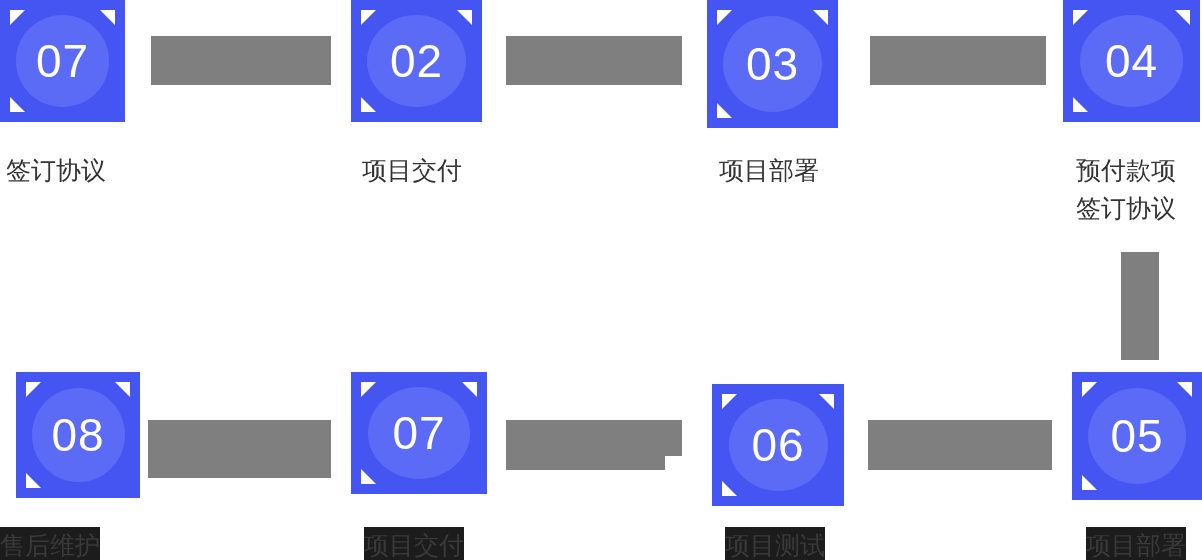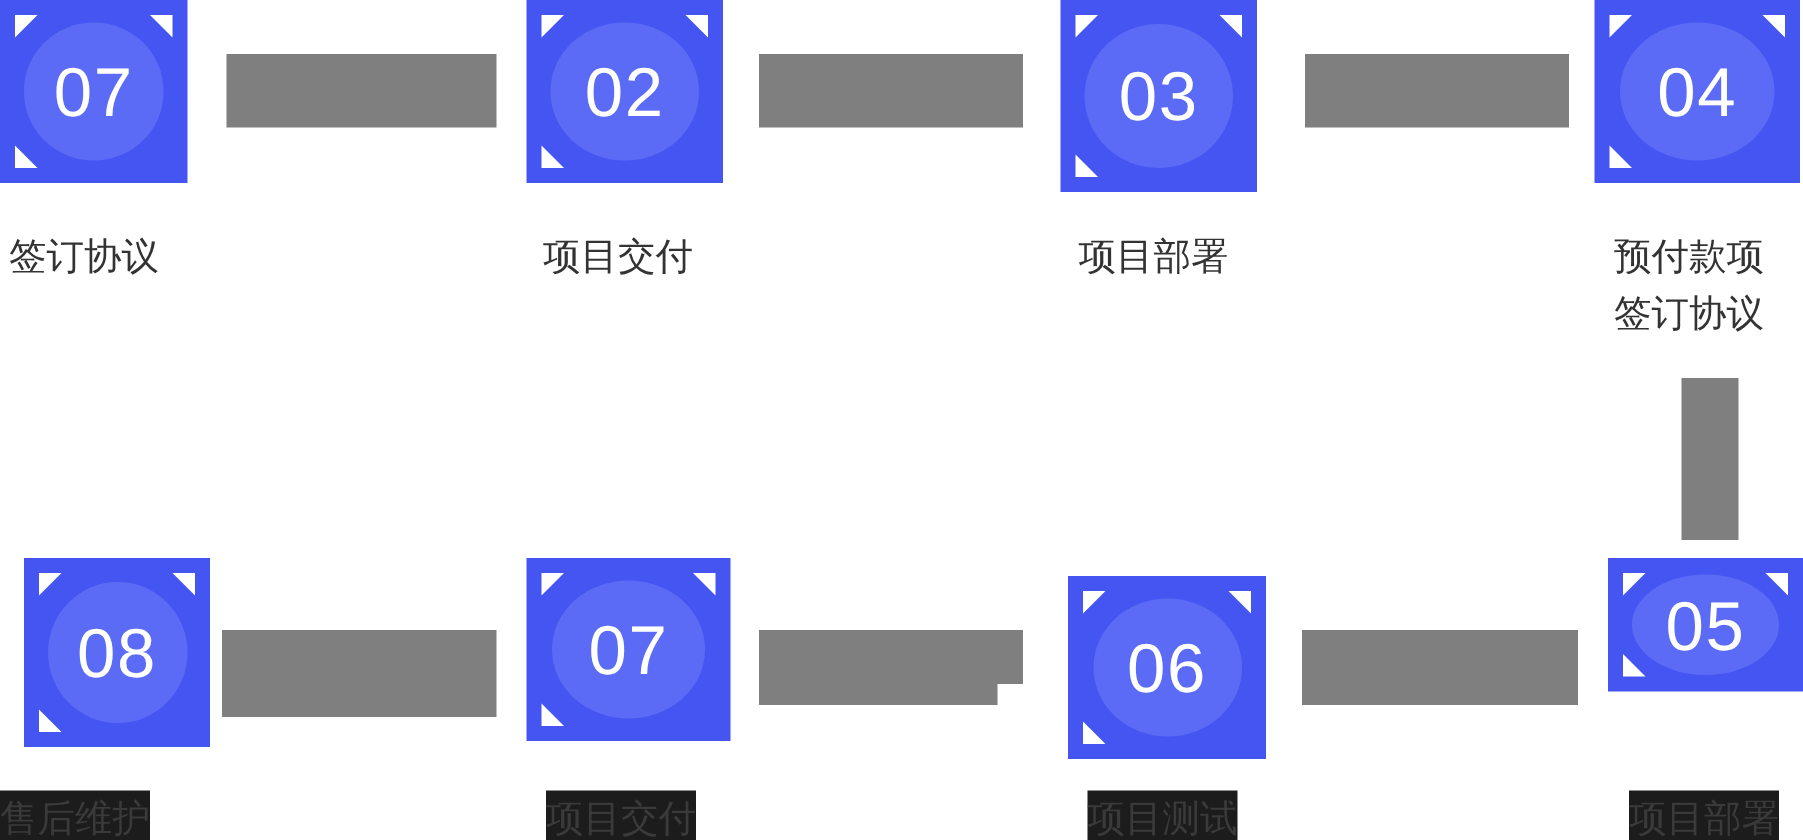--- a/index.html
+++ b/index.html
@@ -168,21 +168,21 @@
     <div class="corner corner-bl"></div>
     <div class="badge-number">04</div>
   </div>
   <div class="step-label" style="left:1076px; top:152px;">
     <span class="lbl-line">预付款项</span>
     <span class="lbl-line">签订协议</span>
   </div>
 
   <div class="connector" style="left:1121px; top:252px; width:38px; height:108px;"></div>
 
-  <div class="step-badge" style="left:1072px; top:372px; width:130px; height:89px;text-align:center;">
+  <div class="step-badge" style="left:1072px; top:372px; width:130px; height:128px;text-align:center;">
     <div class="badge-circle"></div>
     <div class="corner corner-tl"></div>
     <div class="corner corner-tr"></div>
     <div class="corner corner-bl"></div>
     <div class="badge-number">05</div>
   </div>
   <div class="step-label highlighted" style="left:1086px; top:527px;">
     <span class="lbl-line">项目部署</span>
   </div>
 

